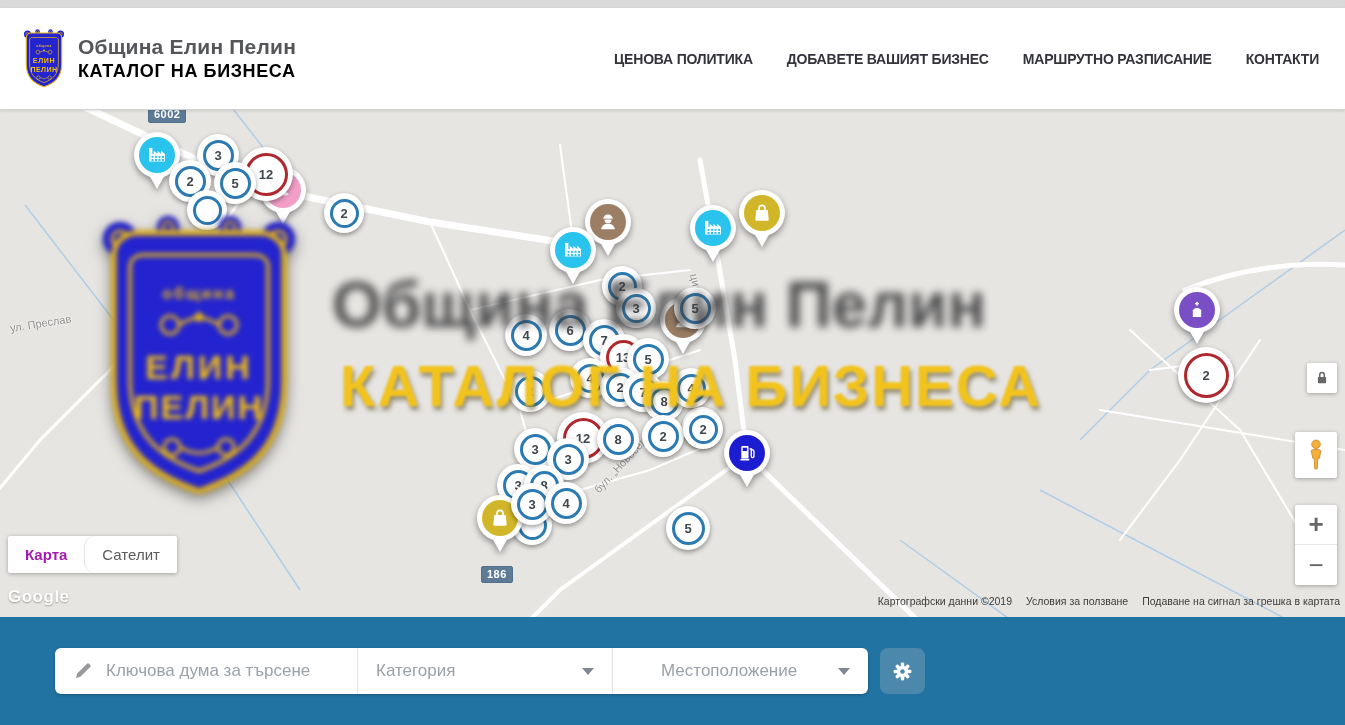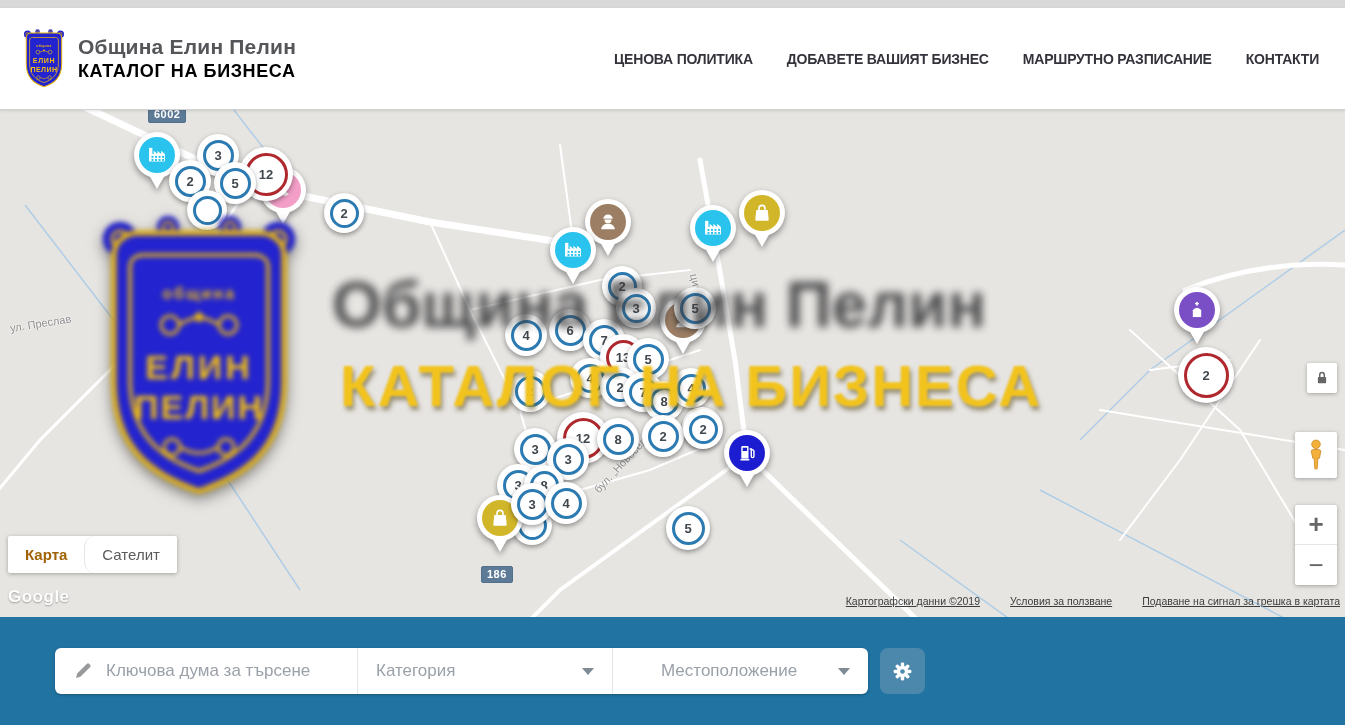--- a/index.html
+++ b/index.html
@@ -52,27 +52,27 @@
   .wm-line1 { left:332px; top:158px; font-size:64px; font-weight:700; color:#39393b;
     letter-spacing:0; filter:blur(4.5px); opacity:.9; white-space:nowrap; }
   .wm-line2 { left:340px; top:242px; font-size:58px; font-weight:800; color:#f2c31c;
     letter-spacing:2px; filter:blur(1.1px); white-space:nowrap;
     text-shadow:2px 4px 4px rgba(70,55,0,.5); }
 
   
   .maptype { position:absolute; left:8px; top:426px; display:flex; background:#fff;
     border-radius:2px; box-shadow:0 1px 4px rgba(0,0,0,.3); overflow:hidden; z-index:20; }
   .maptype div { padding:10px 17px; font-size:15px; cursor:pointer; }
-  .maptype .active { font-weight:700; color:#a16207; }
+  .maptype .active { font-weight:700; color:#a21caf; }
   .maptype .idle { color:#5b5b5b; border-left:1px solid #e6e6e6;border-radius:11px; }
   .glogo { position:absolute; left:8px; top:477px; color:#fff; font-size:17px;
     font-weight:700; letter-spacing:.5px; text-shadow:0 1px 2px rgba(0,0,0,.35);
     opacity:.95; z-index:20; }
-  .attrib { position:absolute; right:5px; top:485px; display:flex; gap:30px;
-    font-size:10.5px; color:#3c3c3c; z-index:20;text-decoration:underline; }
+  .attrib { position:absolute; right:5px; top:485px; display:flex; gap:14px;
+    font-size:10.5px; color:#3c3c3c; z-index:20; }
   .attrib span { cursor:pointer; }
   .ctl { position:absolute; background:#fff; box-shadow:0 1px 4px rgba(0,0,0,.3);
     border-radius:2px; z-index:20; display:flex; align-items:center; justify-content:center; }
   .ctl-lock { right:8px; top:253px; width:30px; height:30px; cursor:pointer; }
   .ctl-pegman { right:8px; top:322px; width:42px; height:46px; cursor:pointer; }
   .ctl-zoom { right:8px; top:395px; width:42px; height:80px; flex-direction:column; }
   .ctl-zoom div { width:100%; height:40px; display:flex; align-items:center;
     justify-content:center; font-size:26px; color:#666; cursor:pointer; }
   .ctl-zoom .zi { border-bottom:1px solid #e6e6e6; font-weight:700; }
 

